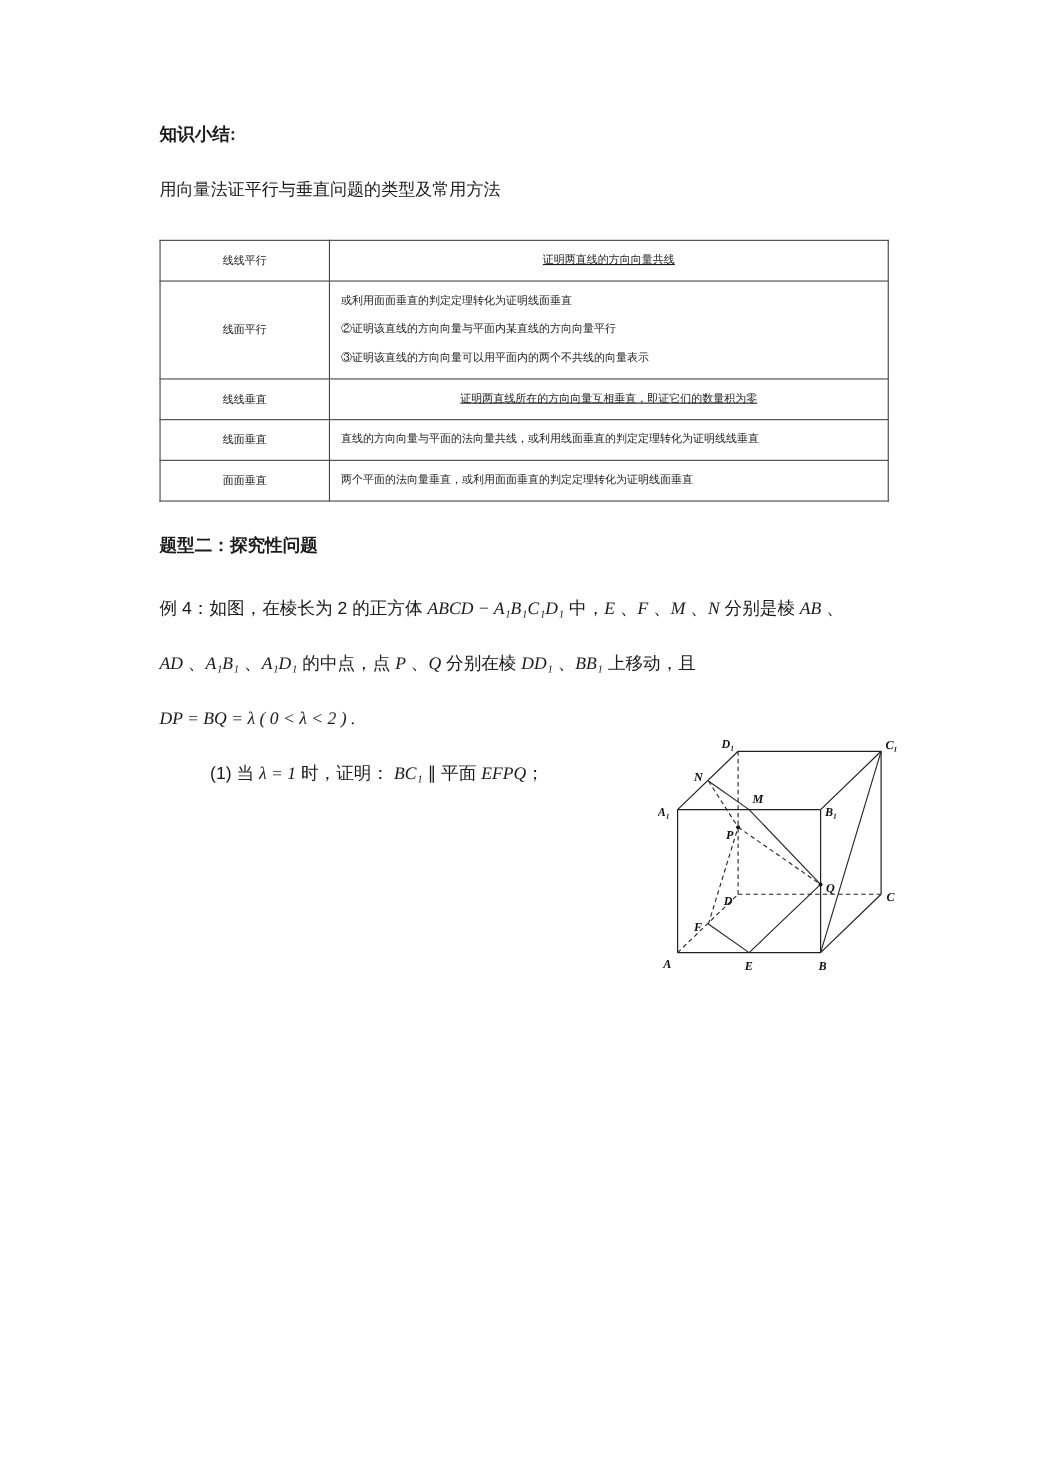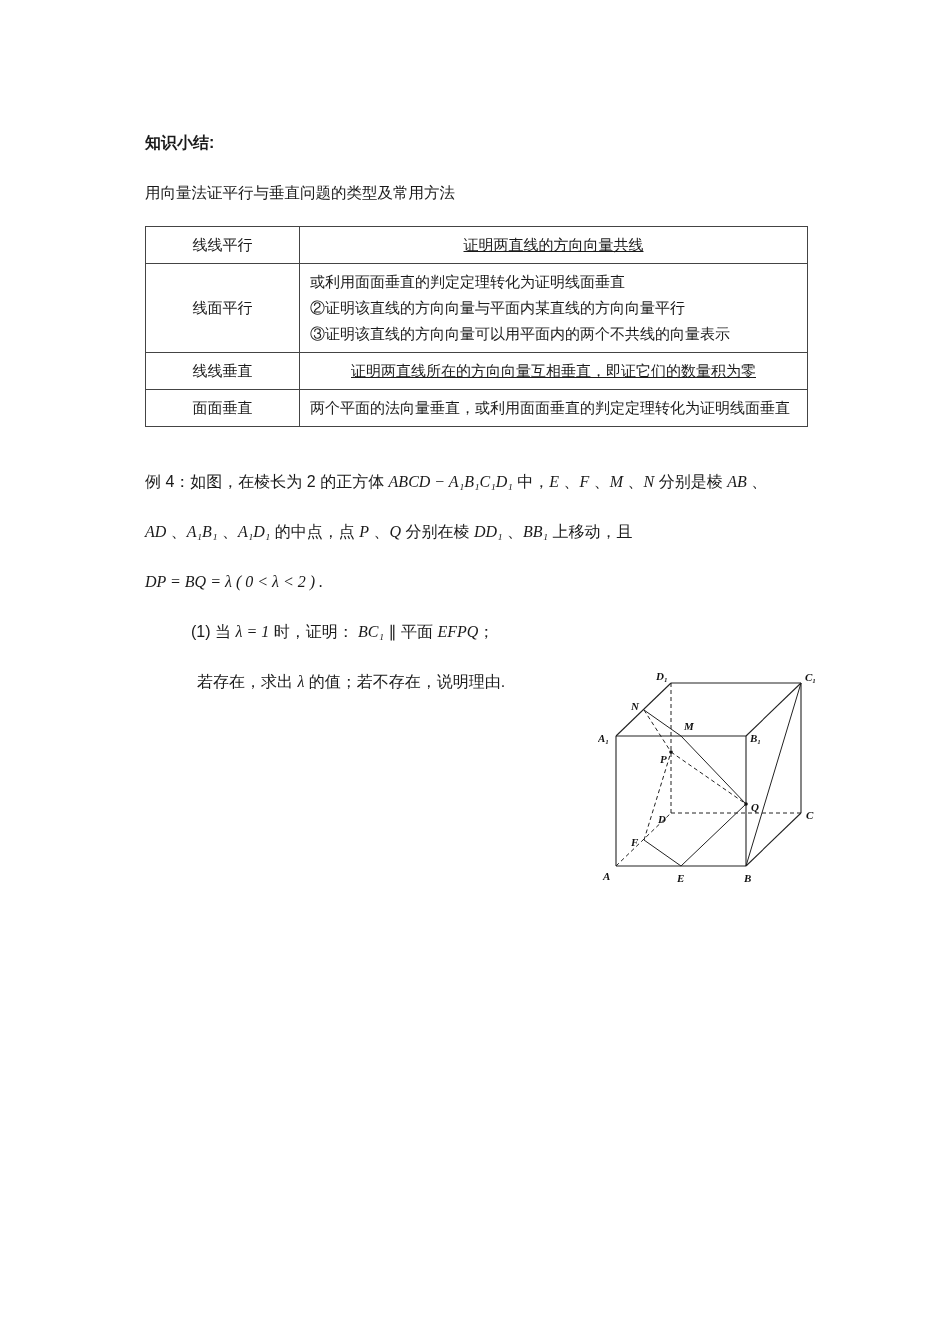--- a/index.html
+++ b/index.html
@@ -8,43 +8,43 @@
     width: 950px;
     height: 1344px;
     background: #ffffff;
     font-family: "Liberation Sans", sans-serif;
     color: #1a1a1a;
     overflow: hidden;
   }
   .content {
     position: absolute;
     left: 145px;
-    top: 132px;
+    top: 112px;
     width: 663px;
   }
   .h-bold {
     font-size: 16px;
     font-weight: bold;
     line-height: 22px;
     margin-bottom: 28px;
   }
   .intro {
     font-size: 15.5px;
     line-height: 22px;
-    margin-bottom: 22px;
+    margin-bottom: 34px;
   }
   table.methods {
     border-collapse: collapse;
     width: 663px;
     table-layout: fixed;
     margin-bottom: 30px;
   }
   table.methods td {
     border: 1px solid #444;
-    font-size: 15px;
+    font-size: 10px;
     padding: 5px 10px;
     vertical-align: middle;
   }
   td.lbl {
     width: 133px;
     text-align: center;
   }
   td.cnt { text-align: left; line-height: 26px; white-space: pre-line; }
   td.cnt.center { text-align: center; text-decoration: underline; }
   .h2 {
@@ -98,32 +98,36 @@
         <td class="lbl">线面平行</td>
         <td class="cnt">或利用面面垂直的判定定理转化为证明线面垂直
 ②证明该直线的方向向量与平面内某直线的方向向量平行
 ③证明该直线的方向向量可以用平面内的两个不共线的向量表示</td>
       </tr>
       <tr>
         <td class="lbl">线线垂直</td>
         <td class="cnt center">证明两直线所在的方向向量互相垂直，即证它们的数量积为零</td>
       </tr>
       <tr>
+        <td class="lbl">线面垂直</td>
+        <td class="cnt">直线的方向向量与平面的法向量共线，或利用线面垂直的判定定理转化为证明线线垂直</td>
+      </tr>
+      <tr>
         <td class="lbl">面面垂直</td>
         <td class="cnt">两个平面的法向量垂直，或利用面面垂直的判定定理转化为证明线面垂直</td>
       </tr>
     </tbody>
       </table>
 
+    <div class="h2">题型二：探究性问题</div>
 
     <div class="pline"><span class="cn">例 4：如图，在棱长为 2 的正方体 </span><span class="math">ABCD − A₁B₁C₁D₁</span><span class="cn"> 中，</span><span class="math">E</span><span class="cn"> 、</span><span class="math">F</span><span class="cn"> 、</span><span class="math">M</span><span class="cn"> 、</span><span class="math">N</span><span class="cn"> 分别是棱 </span><span class="math">AB</span><span class="cn"> 、</span></div>
     <div class="pline"><span class="math">AD</span><span class="cn"> 、</span><span class="math">A₁B₁</span><span class="cn"> 、</span><span class="math">A₁D₁</span><span class="cn"> 的中点，点 </span><span class="math">P</span><span class="cn"> 、</span><span class="math">Q</span><span class="cn"> 分别在棱 </span><span class="math">DD₁</span><span class="cn"> 、</span><span class="math">BB₁</span><span class="cn"> 上移动，且</span></div>
     <div class="pline"><span class="math">DP = BQ = λ ( 0 &lt; λ &lt; 2 ) .</span></div>
     <div class="pline indent1"><span class="cn">(1) 当 </span><span class="math">λ = 1</span><span class="cn"> 时，证明： </span><span class="math">BC₁</span><span class="cn"> ∥ 平面 </span><span class="math">EFPQ</span><span class="cn">；</span></div>
-    <div class="pline indent2"><span class="cn">若存在，求出 </span><span class="math">λ</span><span class="cn"> 的值；若不存在，说明理由.</span></div>
 
   </div>
 
   <div class="diagram">
     <svg width="232" height="230" viewBox="0 0 232 230">
 
       <g stroke="#222" stroke-width="1.1" fill="none">
         <line x1="18" y1="198" x2="148" y2="198"></line>
         <line x1="18" y1="198" x2="18" y2="68"></line>
         <line x1="148" y1="198" x2="148" y2="68"></line>

